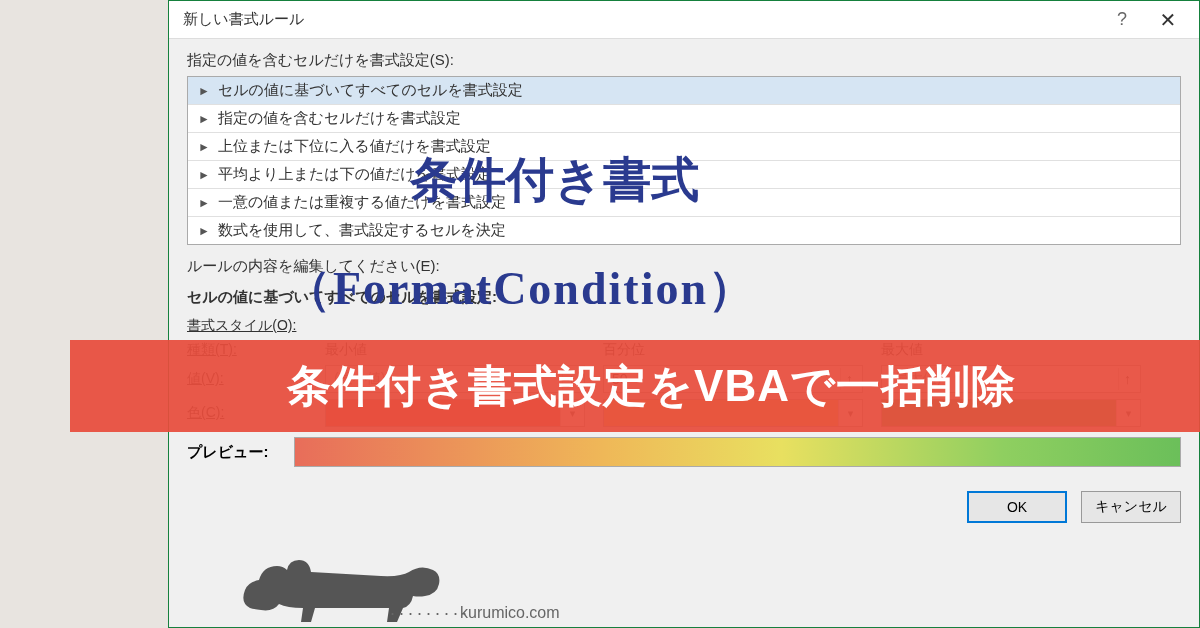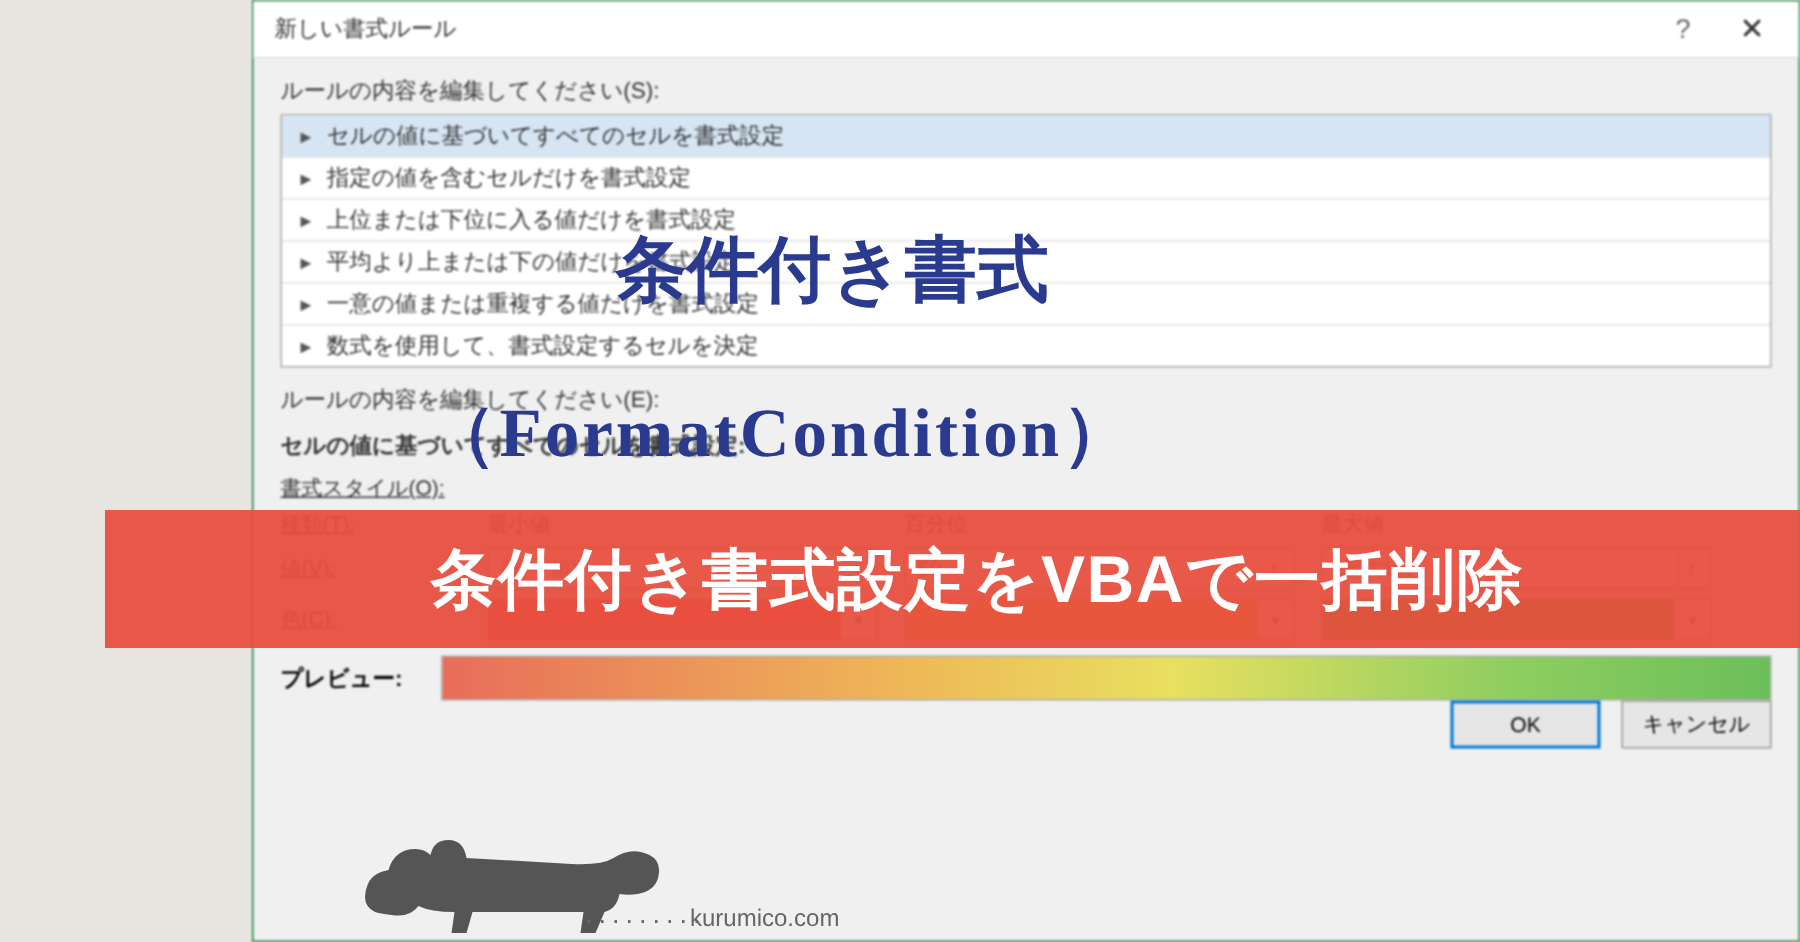--- a/index.html
+++ b/index.html
@@ -37,21 +37,21 @@
 .drop { width:24px; display:flex; align-items:center; justify-content:center; border-left:1px solid #ccc; height:100%; color:#555; font-size:11px; }
 
 .c-red { background:#e86d5a; }
 .c-yellow { background:#f2d75a; }
 .c-green { background:#6bbf5a; }
 
 .preview { display:flex; align-items:center; gap:26px; margin-top:10px; }
 .preview-lbl { font-size:15px; font-weight:bold; }
 .gradient { flex:1; height:30px; border:1px solid #aaa; background:linear-gradient(to right,#e86d5a 0%,#efb858 35%,#e8e060 55%,#8fcf60 80%,#6bbf5a 100%); }
 
-.buttons { display:flex; justify-content:flex-end; gap:14px; padding:0 18px 0 0; }
+.buttons { display:flex; justify-content:flex-end; gap:14px; padding:24px 18px 0 0; }
 .btn { min-width:100px; height:32px; background:#e6e6e6; border:1px solid #999; font-size:14px; cursor:pointer; }
 .btn.primary { border:2px solid #0078d7; }
 
 
 .hand-text { position:absolute; font-family: "Comic Sans MS", "Segoe Script", cursive; color:#2a3a8f; font-weight:600; pointer-events:none; }
 .hand1 { left:410px; top:148px; font-size:48px; }
 .hand2 { left:285px; top:258px; font-size:46px; letter-spacing:2px; }
 
 .banner { position:absolute; left:70px; top:340px; width:1163px; height:92px; background:rgba(231,76,60,0.93); color:#fff; display:flex; align-items:center; justify-content:center; font-size:44px; font-weight:700; letter-spacing:1px; }
 
@@ -65,21 +65,21 @@
 </head>
 <body>
 
 <div class="dialog">
   <div class="titlebar">
     <span class="titlebar-text">新しい書式ルール</span>
     <span class="titlebar-help">?</span>
     <span class="titlebar-close">✕</span>
   </div>
 
-  <div class="section-label">ルールの内容を編集してください(S):</div>
+  <div class="section-label">指定の値を含むセルだけを書式設定(S):</div>
 
   <div class="rule-list">
     <div class="rule-item selected">
         <span class="arrow">►</span>
         <span>セルの値に基づいてすべてのセルを書式設定</span>
       </div>
     <div class="rule-item">
         <span class="arrow">►</span>
         <span>指定の値を含むセルだけを書式設定</span>
       </div>

